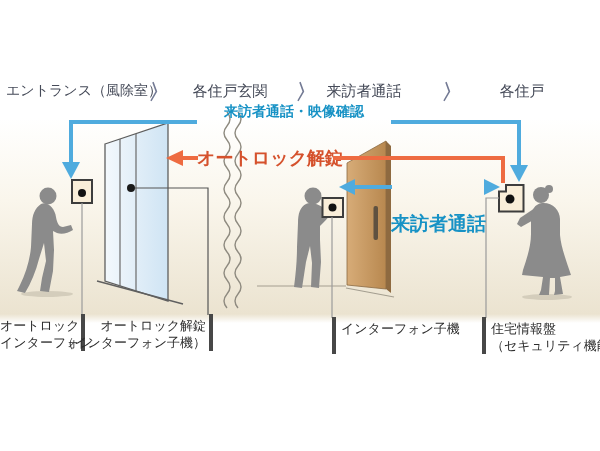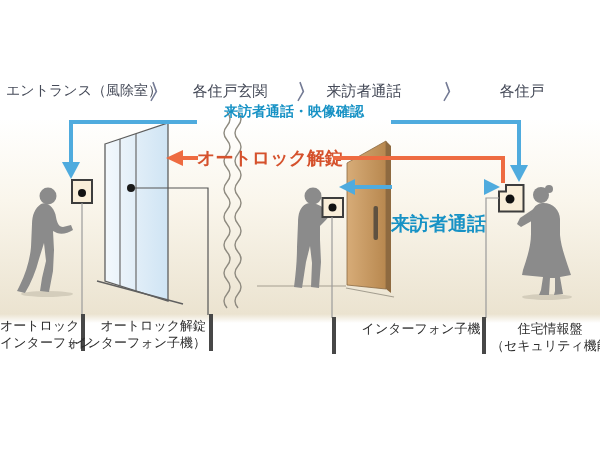--- a/index.html
+++ b/index.html
@@ -23,21 +23,21 @@
   .arrow{width:0;height:0;}
   .a-down-blue{border-left:9px solid transparent;border-right:9px solid transparent;border-top:17px solid #4fabde;}
   .a-left-orange{border-top:8.5px solid transparent;border-bottom:8.5px solid transparent;border-right:17px solid #ee6b41;}
   .a-left-blue{border-top:8px solid transparent;border-bottom:8px solid transparent;border-right:16px solid #4fabde;}
   .a-right-blue{border-top:8px solid transparent;border-bottom:8px solid transparent;border-left:16px solid #4fabde;}
   .flow-text{font-weight:bold;white-space:nowrap;text-align:center;}
   .flow-blue{color:#1792c5;}
   .flow-orange{color:#d5512c;}
   
   .tick{width:4px;height:37px;background:#474747;}
-  .dev-label{font-size:13px;line-height:17px;color:#2e2e2e;white-space:nowrap;text-align:center;}
+  .dev-label{font-size:13px;line-height:17px;color:#2e2e2e;white-space:nowrap;}
   .ra{text-align:right;}
 </style>
 </head>
 <body>
 
 <div id="stage">
 
   <div id="scene-bg" class="abs"></div>
   <div id="scene-bg-fade" class="abs"></div>
 

